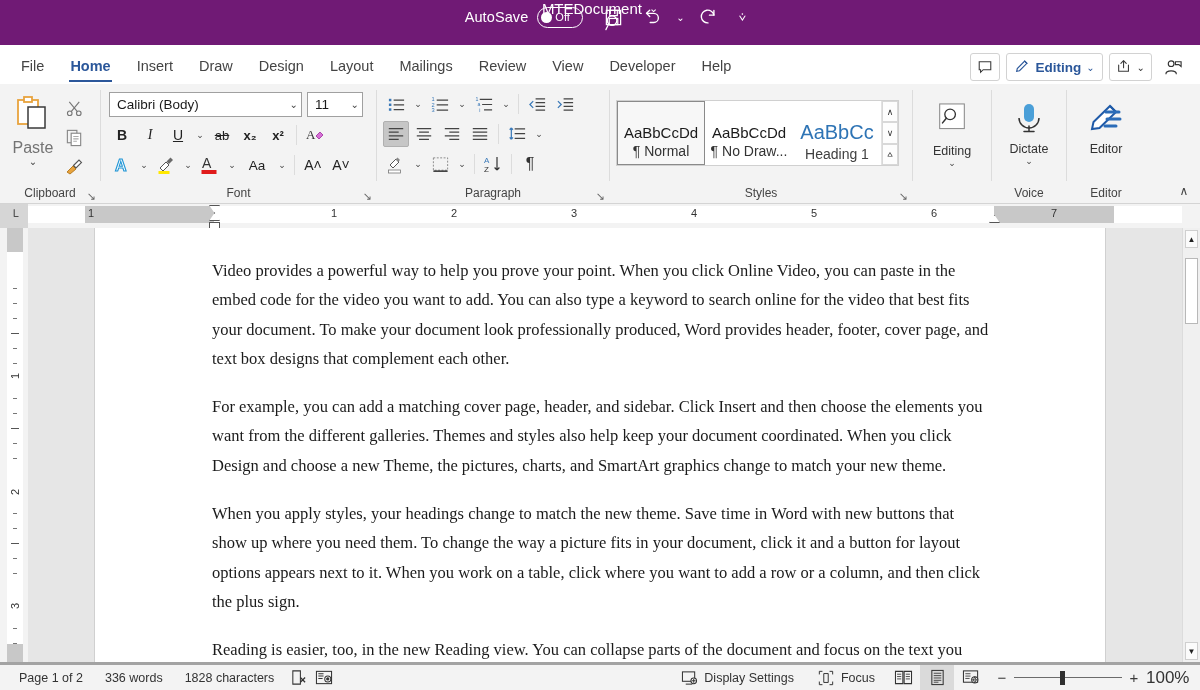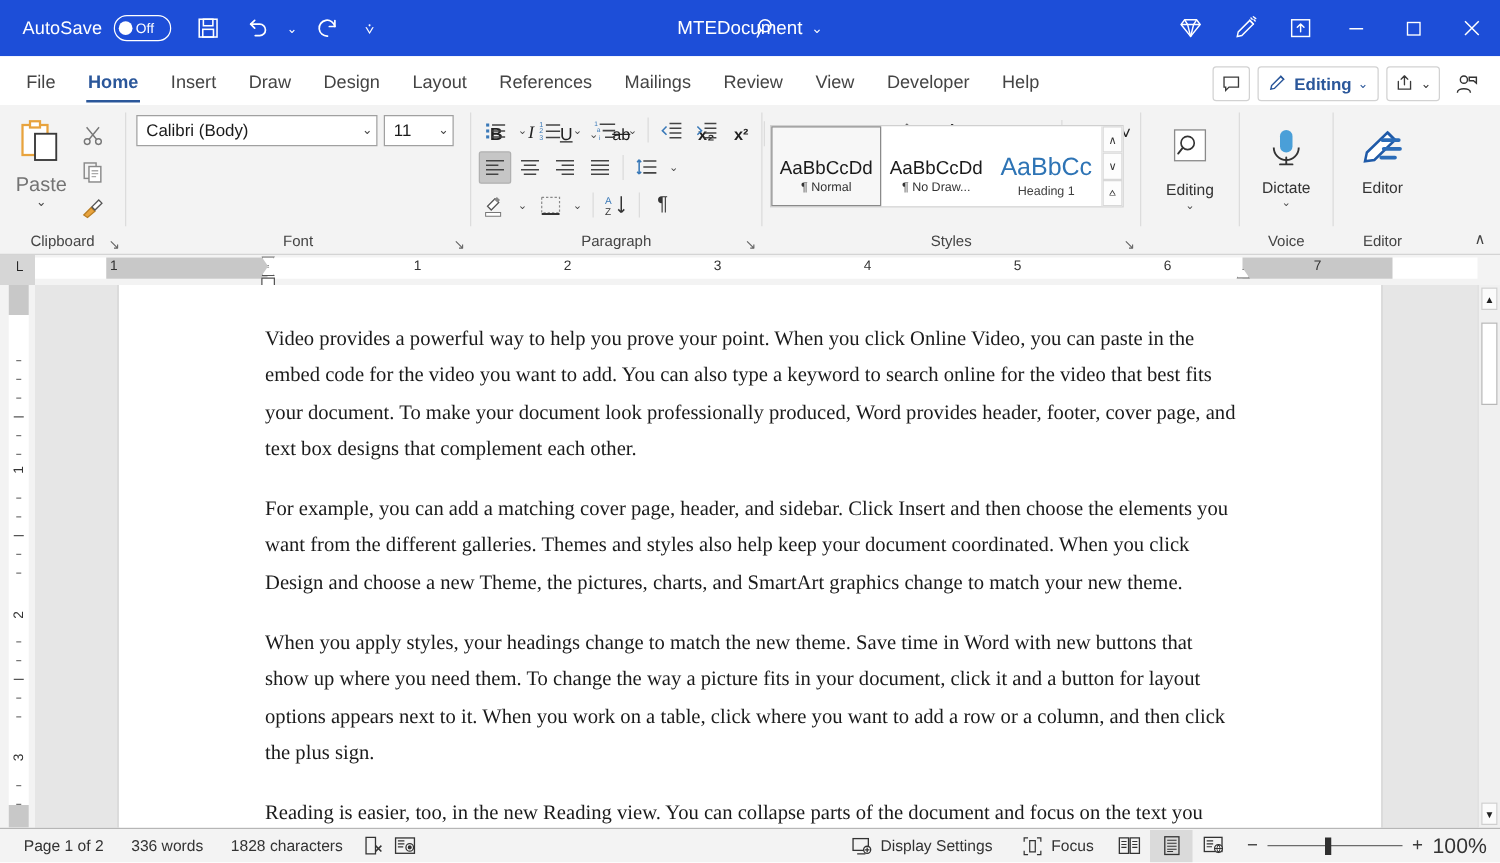--- a/index.html
+++ b/index.html
@@ -6,23 +6,24 @@
   html, body {
     width: 1200px; height: 690px;
     font-family: "Liberation Sans", sans-serif;
     overflow: hidden;
     background: #ffffff;
   }
   #app { position: relative; width: 1200px; height: 690px; display: flex; flex-direction: column; }
 
   
   .titlebar {
-    height: 45px; background: #1d4ed8; color: #ffffff;
+    height: 45px; background: #701a75; color: #ffffff;
     display: flex; align-items: center; flex-shrink: 0;
     position: relative;
+    flex-direction: column;
   }
   .tb-left { display: flex; align-items: center; padding-left: 18px; gap: 0px; }
   .autosave-label { font-size: 14.5px; letter-spacing: .1px; margin-right: 9px; }
   .toggle-pill {
     width: 46px; height: 21px; border-radius: 11px; border: 1.4px solid #ffffff;
     display: flex; align-items: center; gap: 3px; padding-left: 3px;
     font-size: 11px; color: #fff;
   }
   .toggle-knob { width: 11px; height: 11px; border-radius: 50%; background: #fff; flex-shrink: 0; }
   .tb-icon {
@@ -131,21 +132,21 @@
   .stylesgrp { width: 302px; }
   .stylebox {
     border: 1px solid #d0d0d0; background: #fff; height: 66px; display: flex; align-items: stretch;
   }
   .stylecard {
     width: 88px; display: flex; flex-direction: column; align-items: center; justify-content: center;
     border: 1px solid transparent; gap: 2px; padding: 0 2px;
   }
   .stylecard.sel { border: 1px solid #8a8a8a; background: #f7f7f7; }
   .stylecard .sp { font-size: 15px; color: #1a1a1a; white-space: nowrap; margin-top: 16px; }
-  .stylecard .sn { font-size: 10px; color: #333; white-space: nowrap; }
+  .stylecard .sn { font-size: 14px; color: #333; white-space: nowrap; }
   .stylecard.h1 .sp { color: #2e74b5; font-size: 20px; }
   .stylecard.h1 .sn { color: #404040; }
   .stylescroll { width: 17px; display: flex; flex-direction: column; border-left: 1px solid #e2e2e2; }
   .ssbtn { flex: 1; display: flex; align-items: center; justify-content: center;
            font-size: 9px; color: #333; border: 1px solid #d8d8d8; background: #fdfdfd; }
 
   
   .bigbtn {
     width: 72px; display: flex; flex-direction: column; align-items: center; gap: 1px; padding-top: 3px;
   }
@@ -225,21 +226,21 @@
     font-size: 8px; color: #222; border: 1px solid #cfcfcf; background: #fbfbfb; margin: 2px 2px;
   }
   .vs-track { flex: 1; position: relative; }
   .vs-thumb {
     position: absolute; left: 2px; right: 2px; top: 8px; height: 66px;
     background: #ffffff; border: 1px solid #b8b8b8;
   }
 
   
   .statusbar {
-    height: 28px; background: #f3f3f3; border-top: 1px solid #a3a3a3;
+    height: 28px; background: #f3f3f3; border-top: 3px solid #a3a3a3;
     display: flex; align-items: center; flex-shrink: 0; font-size: 12.5px; color: #333;
     padding: 0 8px;
   }
   .sb-item { padding: 0 11px; display: flex; align-items: center; gap: 5px; height: 26px; white-space: nowrap; }
   .sb-ic { width: 26px; display: flex; align-items: center; justify-content: center; height: 26px; }
   .sb-right { margin-left: auto; display: flex; align-items: center; }
   .viewbtn { width: 34px; height: 26px; display: flex; align-items: center; justify-content: center; }
   .viewbtn.sel { background: #dadada; }
   .zoomwrap { display: flex; align-items: center; gap: 6px; padding: 0 8px; }
   .zoom-track { width: 108px; height: 1.5px; background: #6b6b6b; position: relative; }
@@ -336,21 +337,20 @@
     </div>
   </div>
 
   <div class="tabstrip">
     <div class="tab">File</div>
     <div class="tab active">Home</div>
     <div class="tab">Insert</div>
     <div class="tab">Draw</div>
     <div class="tab">Design</div>
     <div class="tab">Layout</div>
-    <div class="tab">References</div>
     <div class="tab">Mailings</div>
     <div class="tab">Review</div>
     <div class="tab">View</div>
     <div class="tab">Developer</div>
     <div class="tab">Help</div>
 
     <div class="tabstrip-right">
       <div class="tb-btn-plain">
         <svg width="16" height="16" viewBox="0 0 18 18" fill="none" stroke="#3a3a3a" stroke-width="1.2">
           <path d="M2.5 3 H15.5 V12 H7 L4 15 V12 H2.5 Z"></path>
@@ -424,38 +424,38 @@
         </div>
       </div>
       <div class="rlabel">
         <span>Clipboard</span>
         <span class="dlg">↘</span>
       </div>
     </div>
     <div class="rsep"></div>
 
     <div class="rgroup fontgrp">
-      <div class="rbody" style="flex-direction:row; padding-left:8px;gap:21px;">
+      <div class="rbody" style="flex-direction:column; padding-left:8px;">
         <div class="frow">
           <div class="combo" style="width:193px;">
             <span class="cv">Calibri (Body)</span>
             <span class="carr">⌄</span>
           </div>
           <div class="combo" style="width:56px; margin-left:3px;">
             <span class="cv">11</span>
             <span class="carr">⌄</span>
           </div>
         </div>
         <div class="frow" style="margin-top:3px;">
           <div class="fbtn" style="font-weight:bold;">B</div>
           <div class="fbtn" style="font-style:italic; font-family:'Liberation Serif',serif;">I</div>
           <div class="fbtn" style="text-decoration:underline;">U</div>
           <div class="caret">⌄</div>
           <div class="fbtn" style="text-decoration:line-through; font-size:13px;">ab</div>
-          <div class="fbtn" style="font-size:13px; font-weight:bold;margin-left:40px;">x₂</div>
+          <div class="fbtn" style="font-size:13px; font-weight:bold;">x₂</div>
           <div class="fbtn" style="font-size:13px; font-weight:bold;">x²</div>
           <div class="vdiv"></div>
           <div class="fbtn">
             <svg width="20" height="20" viewBox="0 0 20 20" fill="none">
               <text x="1" y="14" font-size="13" font-family="Liberation Serif, serif" fill="#333">A</text>
               <path d="M11 11 L15 7 L18 10 L14 14 Z" fill="#d66fd6" stroke="#a43ca4" stroke-width="0.9"></path>
             </svg>
           </div>
         </div>
         <div class="frow" style="margin-top:2px;">

